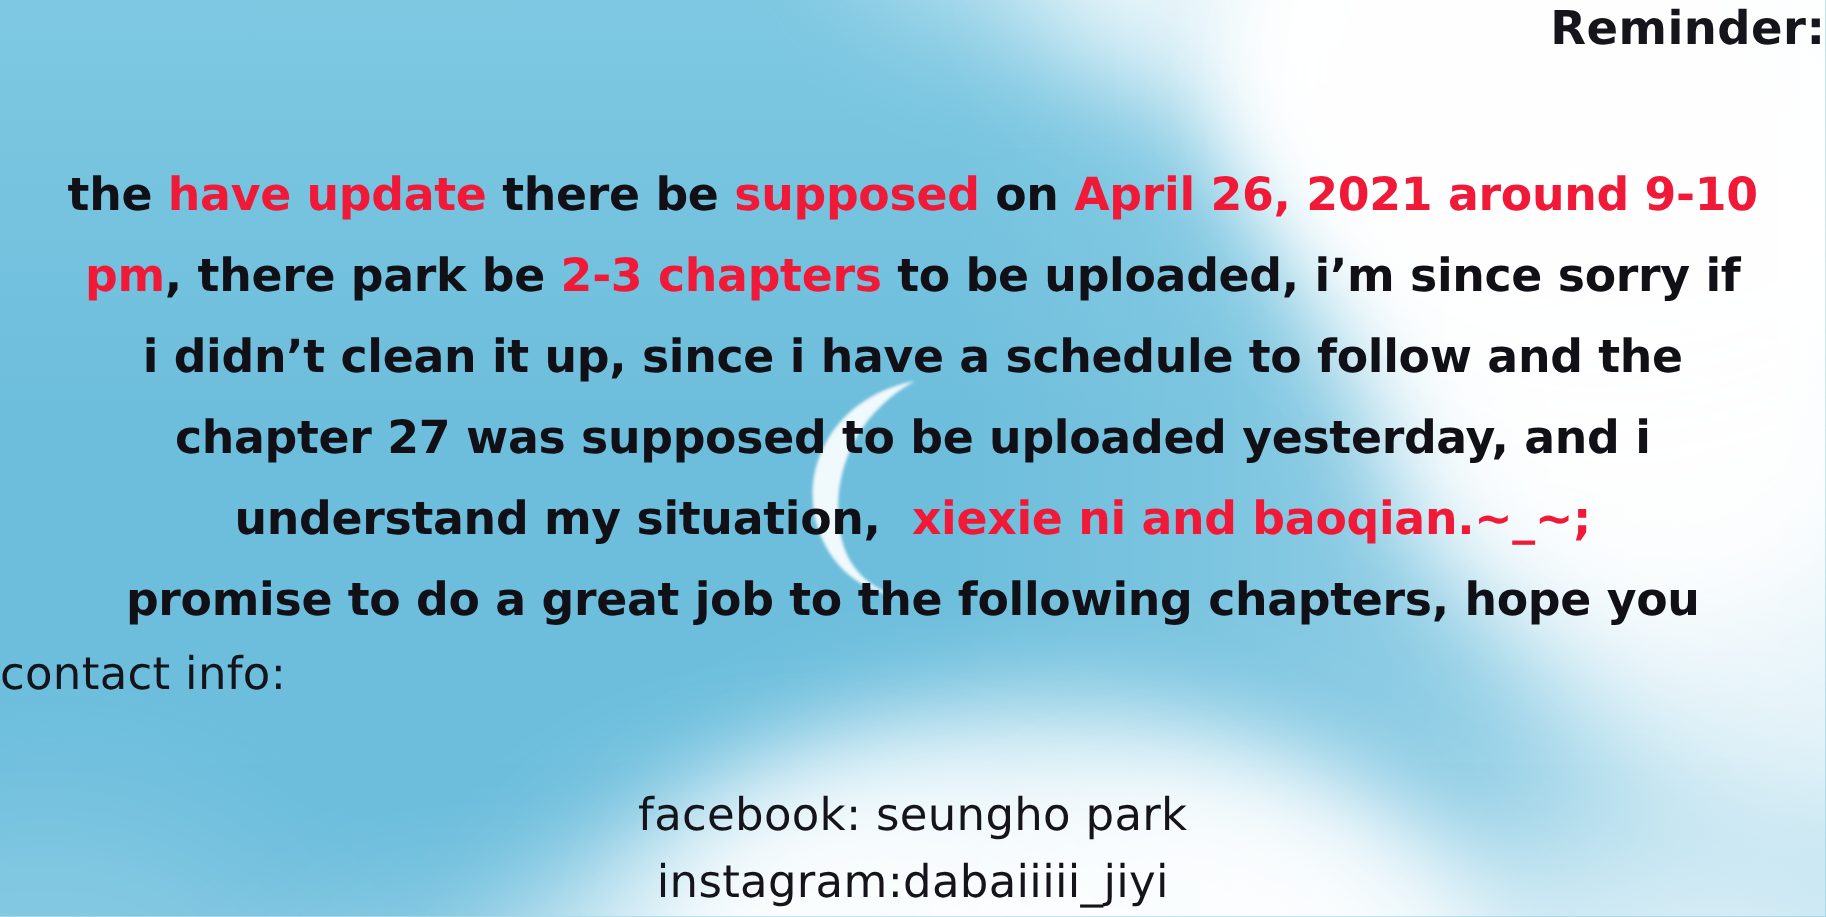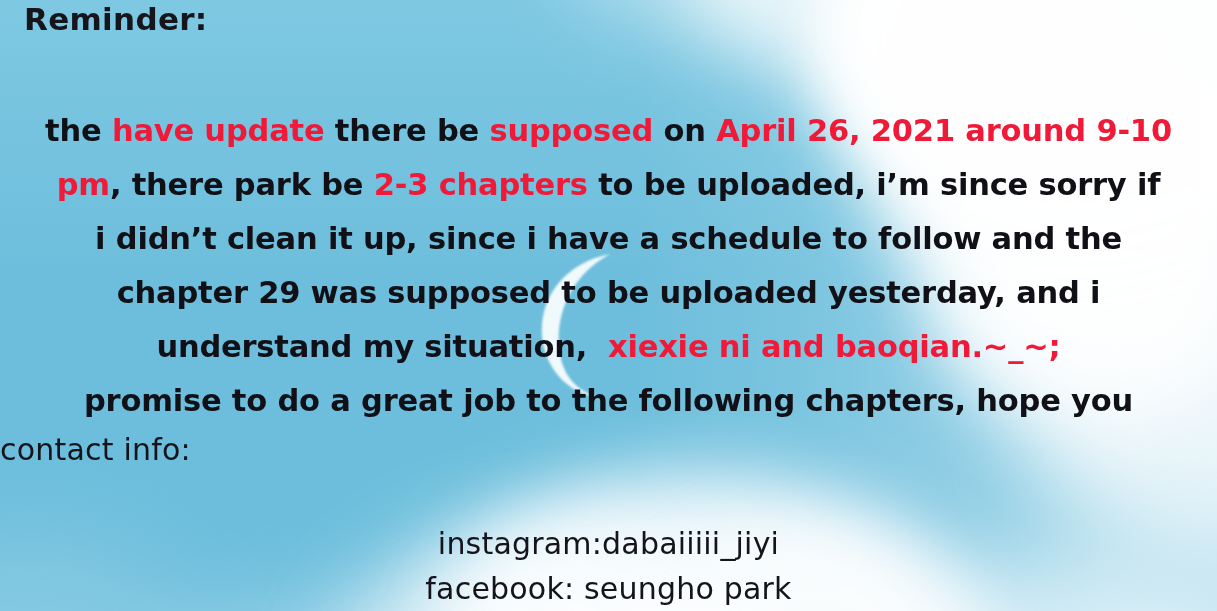--- a/index.html
+++ b/index.html
@@ -88,21 +88,21 @@
     position: absolute;
     inset: 0;
     color: #0d0d12;
   }
 
   .title {
     position: absolute;
     top: 1px;
     left: 0;
     right: 0;
-    text-align: left;
+    text-align: right;
     font-family: "DejaVu Sans", sans-serif;
     font-weight: 700;
     font-size: 31px;
     letter-spacing: .3px;
     color: #15151b;
     margin-left: 24px;
   }
 
   .body-block {
     position: absolute;
@@ -192,29 +192,29 @@
     <div class="title">Reminder:</div>
 
     <div class="body-block">
 
       <div class="body-line"><span>the </span><span class="red">have update</span><span> there be </span><span class="red">supposed</span><span> on </span><span class="red">April 26, 2021 around 9-10</span></div>
 
       <div class="body-line"><span class="red">pm</span><span>, there park be </span><span class="red">2-3 chapters</span><span> to be uploaded, i’m since sorry if</span></div>
 
       <div class="body-line"><span>i didn’t clean it up, since i have a schedule to follow and the</span></div>
 
-      <div class="body-line"><span>chapter 29 was supposed to be uploaded yesterday, and i</span></div>
+      <div class="body-line"><span>chapter 27 was supposed to be uploaded yesterday, and i</span></div>
 
       <div class="body-line"><span>understand my situation,&nbsp; </span><span class="red">xiexie ni and baoqian.~_~;</span></div>
 
       <div class="body-line"><span>promise to do a great job to the following chapters, hope you</span></div>
 
     </div>
 
     <div class="contact-label">contact info:</div>
 
     <div class="contact-lines">
+      <div class="contact-line">facebook: seungho park</div>
       <div class="contact-line">instagram:dabaiiiii_jiyi</div>
-      <div class="contact-line">facebook: seungho park</div>
     </div>
 
   </div>
 </div>
 
 </body></html>

